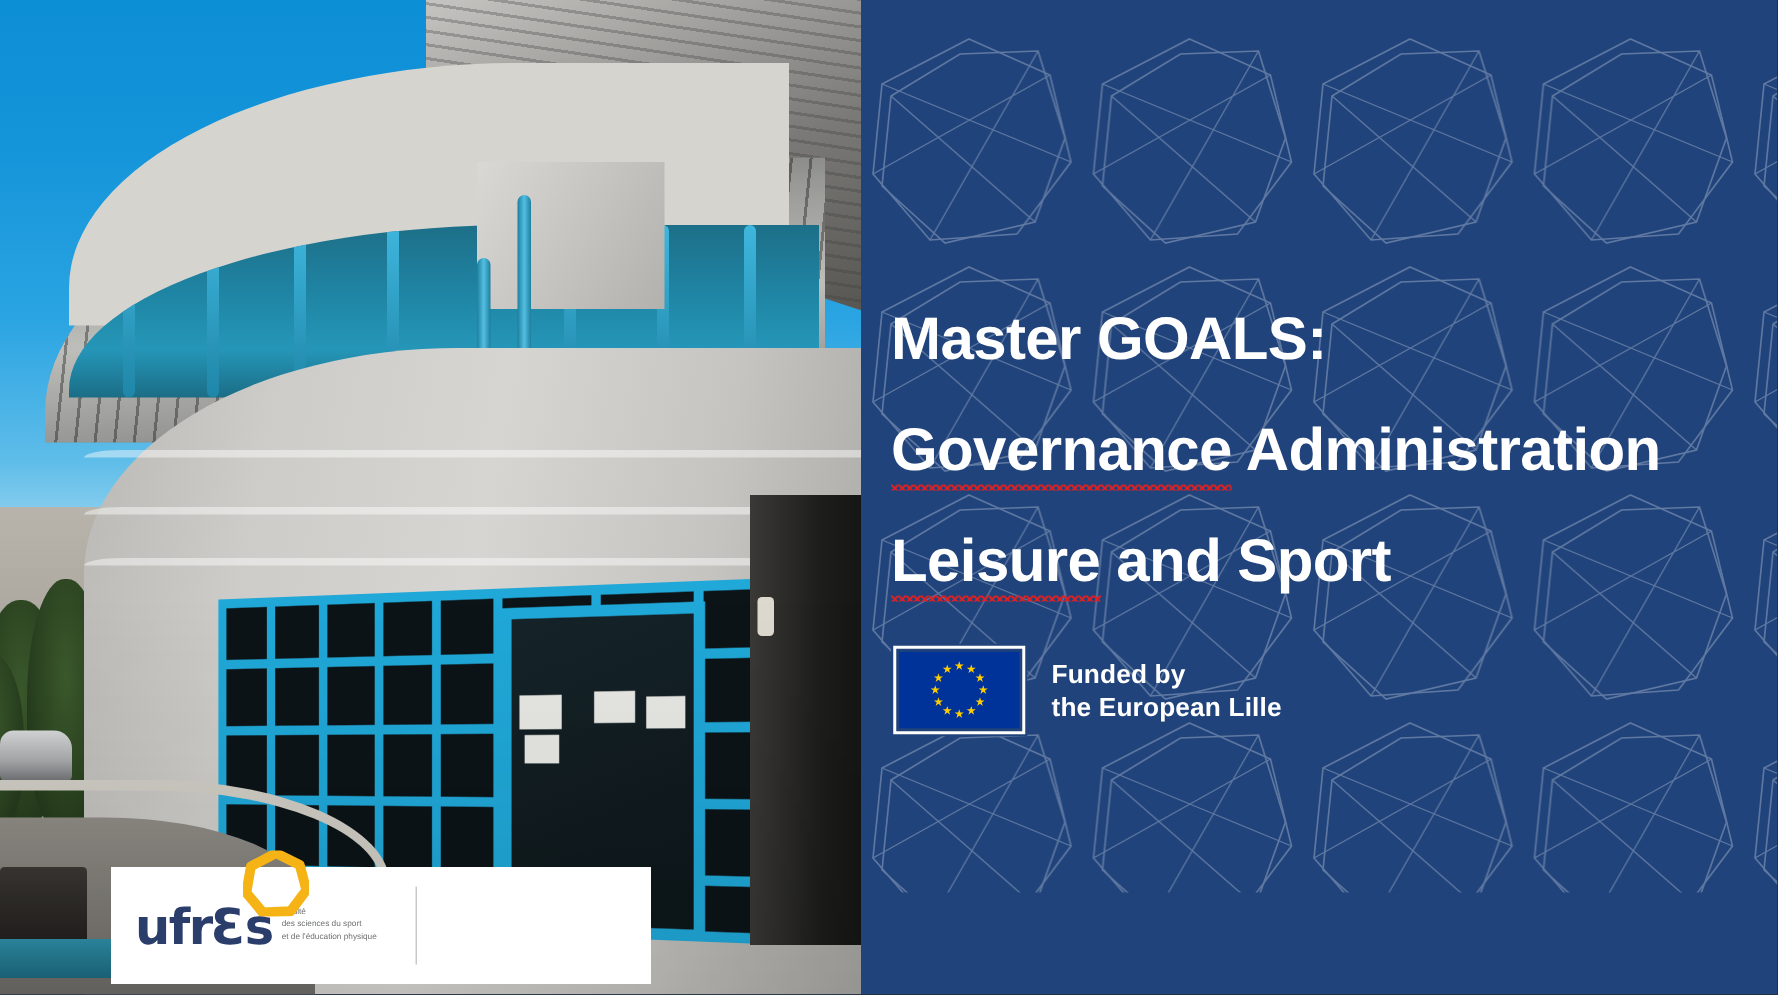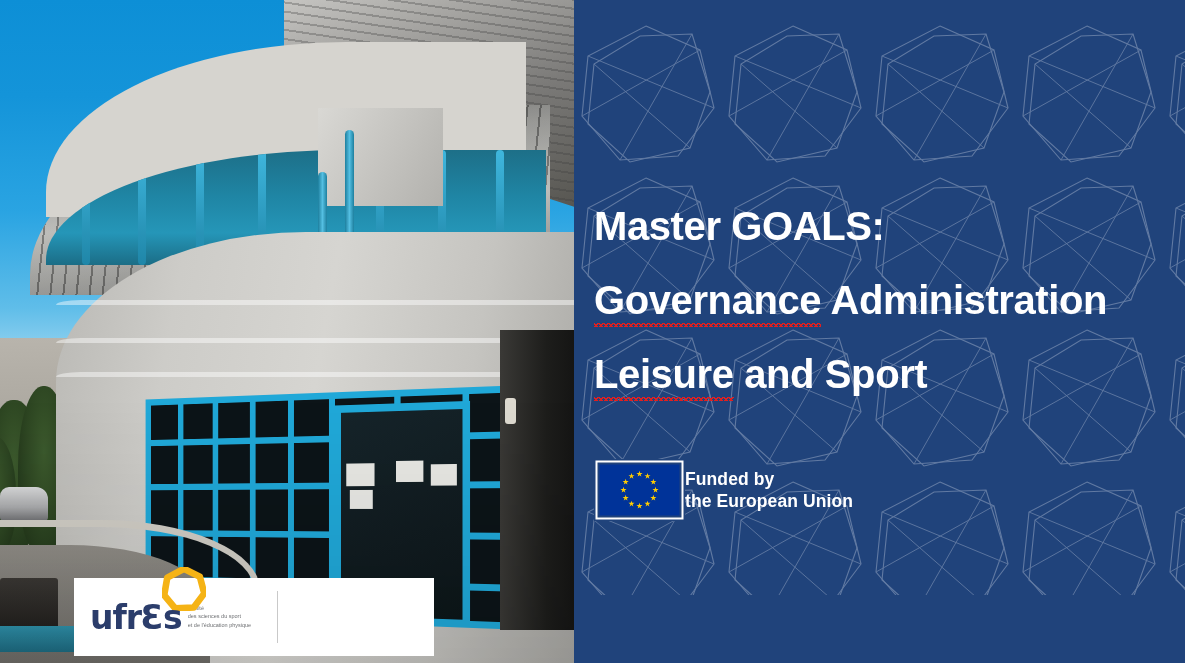--- a/index.html
+++ b/index.html
@@ -220,22 +220,22 @@
   .sp::after{
     content:"";position:absolute;left:0;right:0;bottom:-7px;height:4px;
     background-image:
       linear-gradient(45deg,transparent 40%,#e02020 40% 60%,transparent 60%),
       linear-gradient(-45deg,transparent 40%,#e02020 40% 60%,transparent 60%);
     background-size:5px 5px;
     background-repeat:repeat-x;
   }
 
   #eu-block{
-    position:absolute;left:20px;top:439px;
-    display:flex;align-items:center;z-index:5;
+    position:absolute;left:20px;top:409px;
+    display:flex;align-items:center;gap:16px;z-index:5;
   }
   .eu-flag{width:91px;height:62px;display:block;}
   .eu-text{
     color:#fff;font-weight:bold;font-size:17.5px;line-height:1.28;
     letter-spacing:.1px;
   }
 </style>
 </head>
 <body>
 
@@ -370,18 +370,18 @@
             <polygon points="45.50,43.80 46.22,46.01 48.54,46.01 46.66,47.38 47.38,49.59 45.50,48.22 43.62,49.59 44.34,47.38 42.46,46.01 44.78,46.01" fill="#FFCC00"></polygon>
             <polygon points="37.50,41.66 38.22,43.87 40.54,43.87 38.66,45.23 39.38,47.45 37.50,46.08 35.62,47.45 36.34,45.23 34.46,43.87 36.78,43.87" fill="#FFCC00"></polygon>
             <polygon points="31.64,35.80 32.36,38.01 34.69,38.01 32.81,39.38 33.52,41.59 31.64,40.22 29.76,41.59 30.48,39.38 28.60,38.01 30.93,38.01" fill="#FFCC00"></polygon>
             <polygon points="29.50,27.80 30.22,30.01 32.54,30.01 30.66,31.38 31.38,33.59 29.50,32.22 27.62,33.59 28.34,31.38 26.46,30.01 28.78,30.01" fill="#FFCC00"></polygon>
             <polygon points="31.64,19.80 32.36,22.01 34.69,22.01 32.81,23.38 33.52,25.59 31.64,24.22 29.76,25.59 30.48,23.38 28.60,22.01 30.93,22.01" fill="#FFCC00"></polygon>
             <polygon points="37.50,13.94 38.22,16.15 40.54,16.15 38.66,17.52 39.38,19.73 37.50,18.37 35.62,19.73 36.34,17.52 34.46,16.15 36.78,16.15" fill="#FFCC00"></polygon>
           </g>
       </svg>
       <div class="eu-text">
         <div>Funded by</div>
-        <div>the European Union</div>
+        <div>the European Lille</div>
       </div>
     </div>
 
   </div>
 </div>
 
 </body></html>

